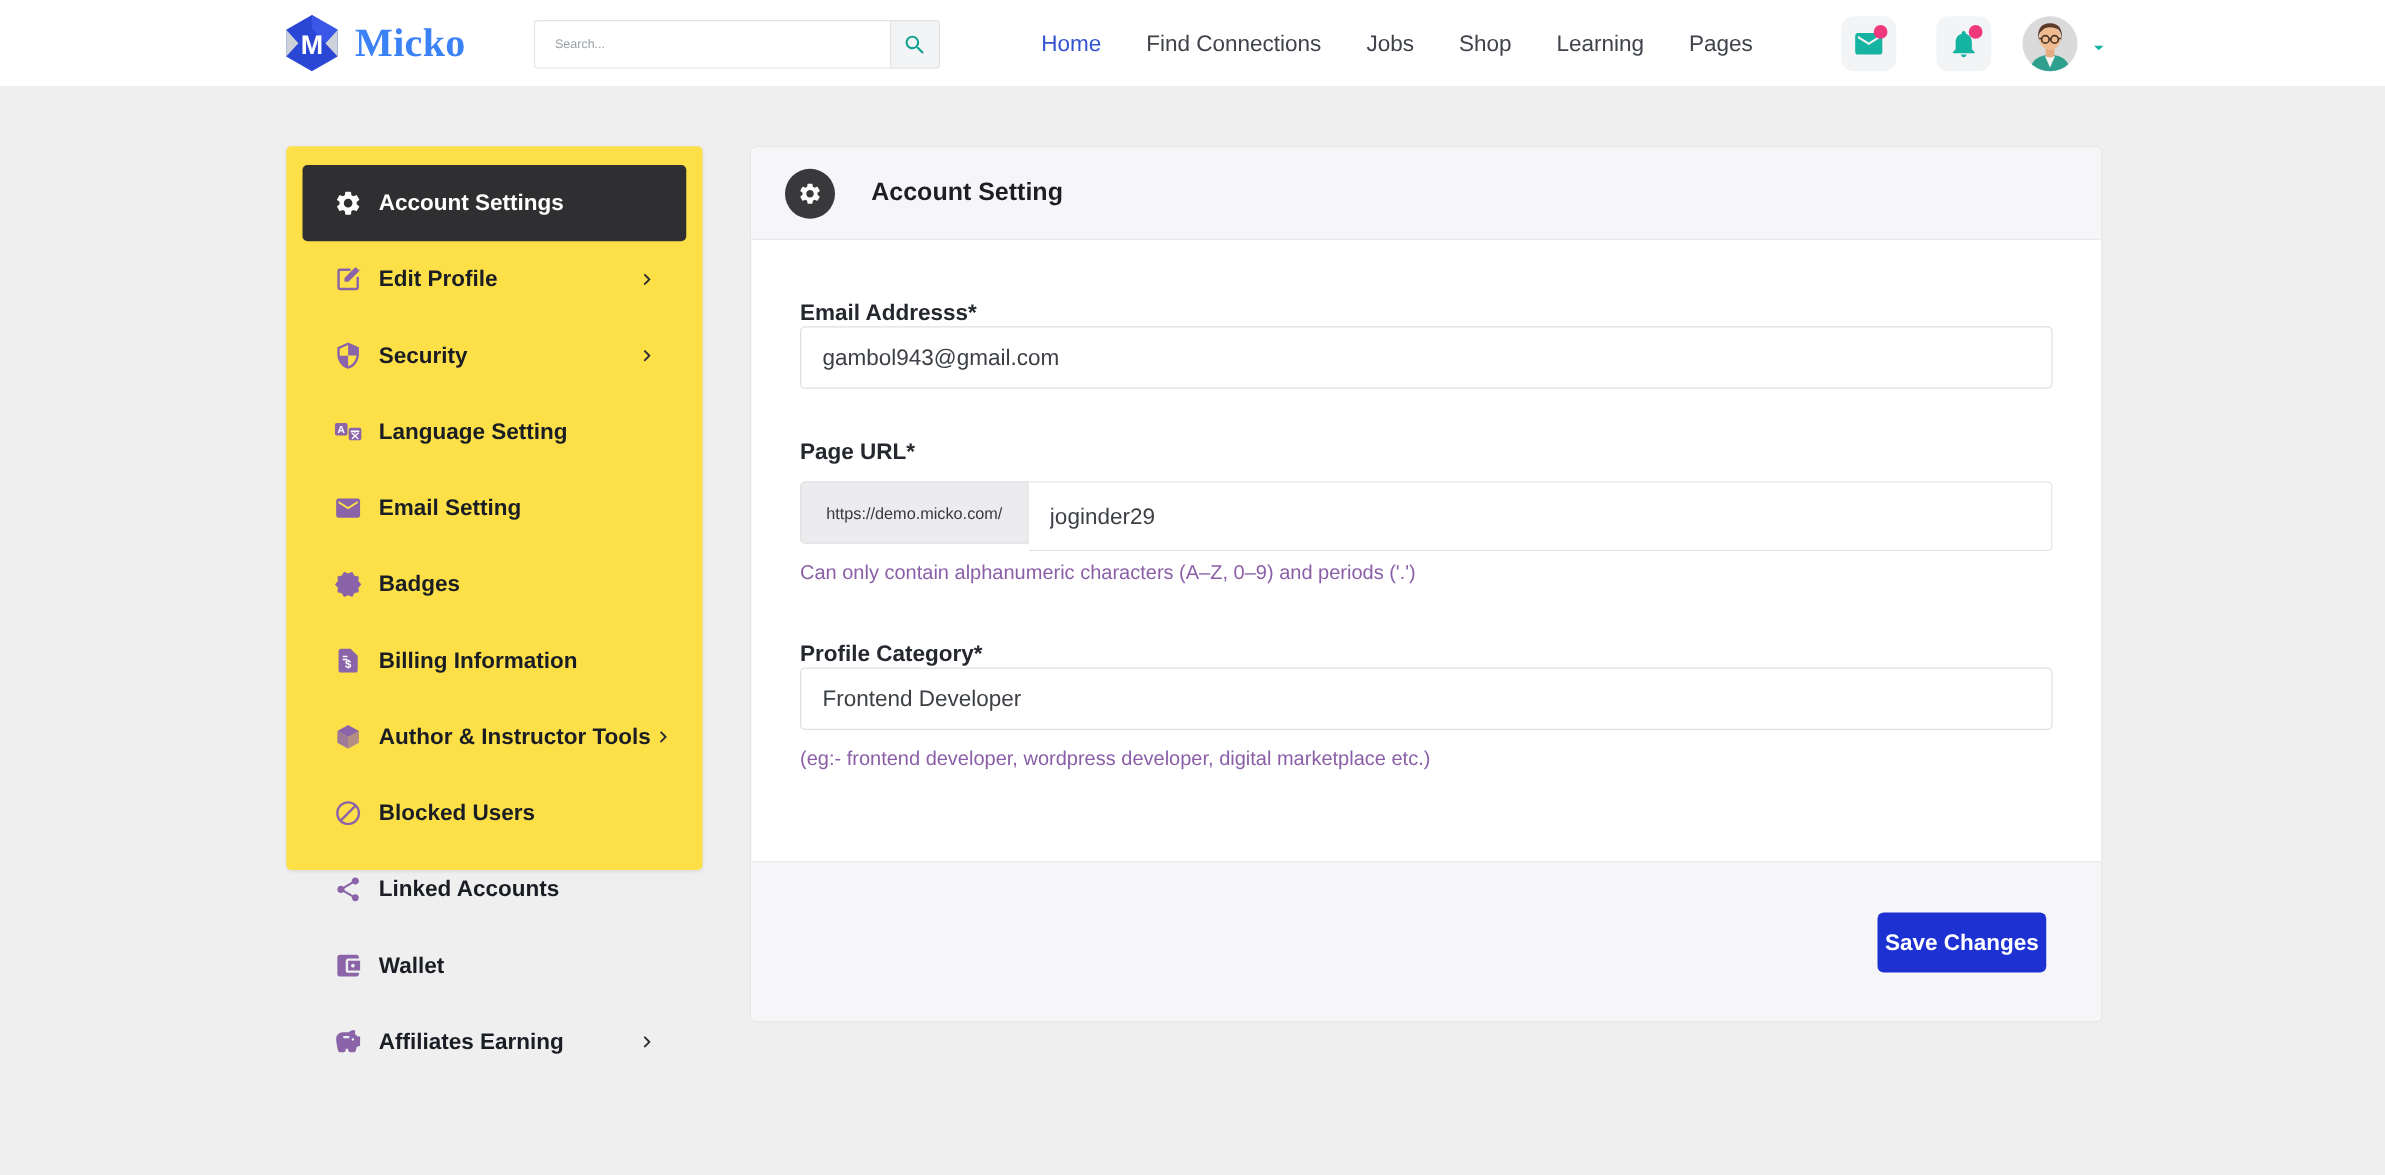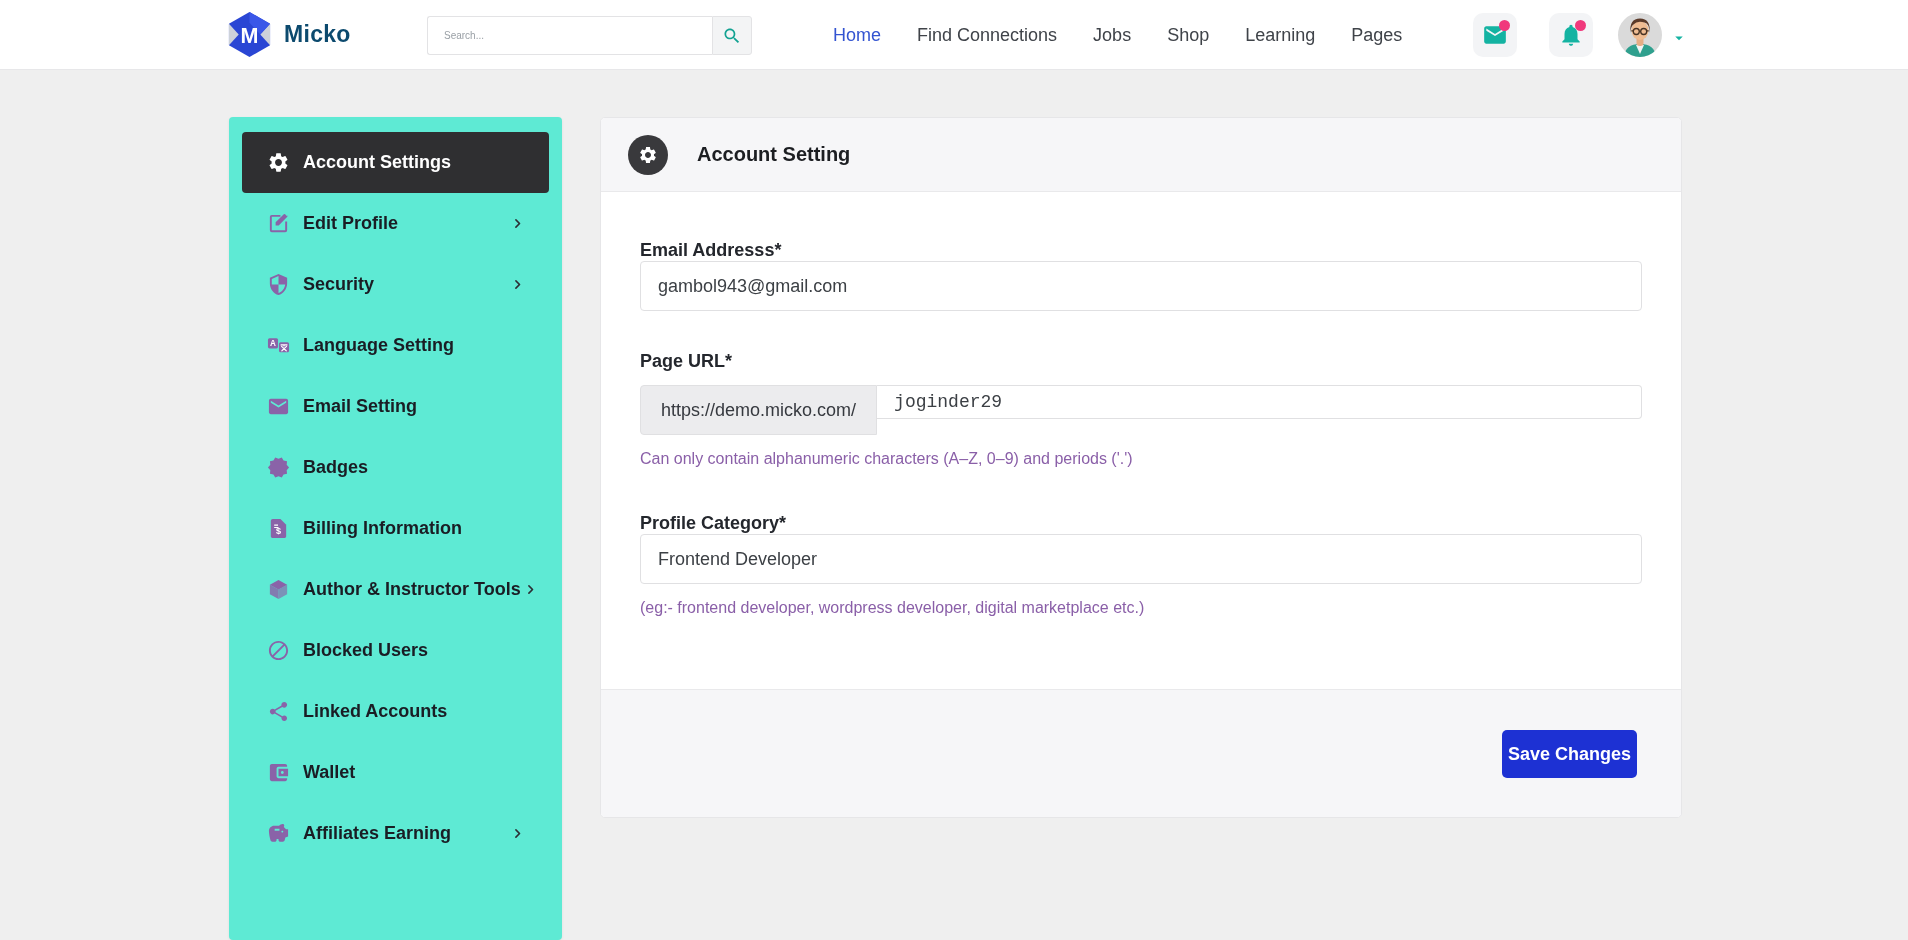--- a/index.html
+++ b/index.html
@@ -11,21 +11,21 @@
     overflow:hidden;
     color:#1c1e23;
   }
   
   .navbar {
     position:absolute; top:0; left:0; width:1908px; height:70px;
     background:#ffffff; border-bottom:1px solid #e7e7e9; z-index:10;
   }
   .brand { position:absolute; left:226px; top:11px; display:flex; align-items:center; gap:11px; cursor:pointer; }
   .brand-logo { width:47px; height:47px; display:block; }
-  .brand-name { font-size:23px; font-weight:bold; color:#0c4a6e; letter-spacing:.3px; }
+  .brand-name { font-size:32px; font-weight:bold; color:#3b82f6; letter-spacing:.3px;font-family:Liberation Serif, serif; }
 
   .search-group { position:absolute; left:427px; top:16px; height:39px; display:flex; }
   .search-input {
     width:285px; height:39px; border:1px solid #e3e3e5; border-right:none;
     border-radius:3px 0 0 3px; padding:0 16px; font-size:10px; color:#4a4d52;
     outline:none; background:#fff; font-family:"Liberation Sans",sans-serif;
   }
   .search-input::placeholder { color:#9aa0a6; }
   .search-btn {
     width:40px; height:39px; background:#f3f4f5; border:1px solid #e3e3e5;
@@ -47,22 +47,22 @@
     border-radius:50%; background:#f0397c;
   }
   .btn-messages { left:1473px; }
   .btn-notifications { left:1549px; }
   .avatar-wrap { position:absolute; left:1616px; top:11px; width:48px; height:48px; cursor:pointer; }
   .avatar-wrap svg { width:48px; height:48px; display:block; }
   .avatar-caret { position:absolute; left:1670px; top:29px; cursor:pointer; }
 
   
   .sidebar-card {
-    position:absolute; left:229px; top:117px; width:333px; height:823px;
-    background:#5eead4; border-radius:4px; box-shadow:0 1px 3px rgba(0,0,0,.07);
+    position:absolute; left:229px; top:117px; width:333px; height:579px;
+    background:#fde047; border-radius:4px; box-shadow:0 1px 3px rgba(0,0,0,.07);
     padding:15px 13px;
   }
   .menu-item {
     display:flex; align-items:center; height:61px; padding:0 22px 0 24px;
     border-radius:4px; cursor:pointer; position:relative;
   }
   .mi-icon { width:24px; height:24px; margin-right:13px; color:#8a63a8; flex:none; display:flex; align-items:center; justify-content:center; }
   .mi-icon svg { width:23px; height:23px; display:block; }
   .mi-label { font-size:18px; font-weight:600; color:#1a1d24; white-space:nowrap; }
   .menu-item .chevron { margin-left:auto; color:#2c2f35; display:flex; }
@@ -92,27 +92,27 @@
   .lbl-url { margin-top:40px; }
   .lbl-category { margin-top:45px; }
   .text-input {
     width:100%; height:50px; border:1px solid #e0e0e2; border-radius:4px;
     font-size:18px; color:#3c4045; padding:0 17px; outline:none; background:#fff;
     font-family:"Liberation Sans",sans-serif;
   }
   .url-group { margin-top:13px; display:flex; height:50px; }
   .url-prefix {
     background:#ececee; border:1px solid #e0e0e2; border-radius:4px 0 0 4px;
-    display:flex; align-items:center; padding:0 20px; font-size:18px; color:#36393f;
+    display:flex; align-items:center; padding:0 20px; font-size:13px; color:#36393f;
     white-space:nowrap;
   }
   .url-input {
-    flex:1; height:34px; border:1px solid #e0e0e2; border-left:none; border-radius:0 4px 4px 0;
+    flex:1; height:56px; border:1px solid #e0e0e2; border-left:none; border-radius:0 4px 4px 0;
     font-size:18px; color:#3c4045; padding:4px 17px; outline:none;
-    font-family:Liberation Mono, monospace;
+    font-family:Liberation Sans, sans-serif;
   }
   .helper { margin-top:15px; font-size:16px; color:#8a5fa8; }
 
   .card-footer {
     position:absolute; left:0; right:0; bottom:0; height:128px;
     background:#f6f6f8; border-top:1px solid #e9e9eb;
   }
   .save-btn {
     position:absolute; right:44px; top:40px; width:135px; height:48px;
     background:#1d31d3; border:none; border-radius:5px; color:#ffffff;

